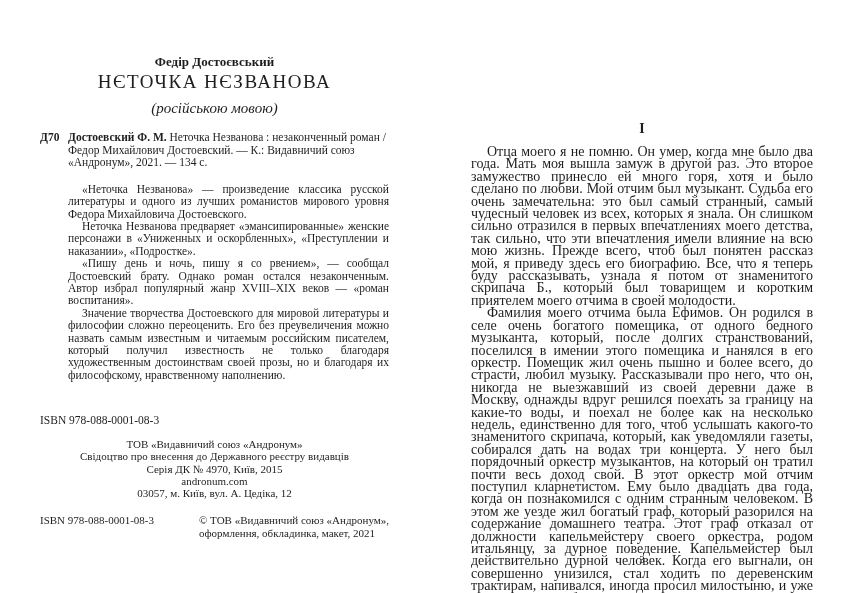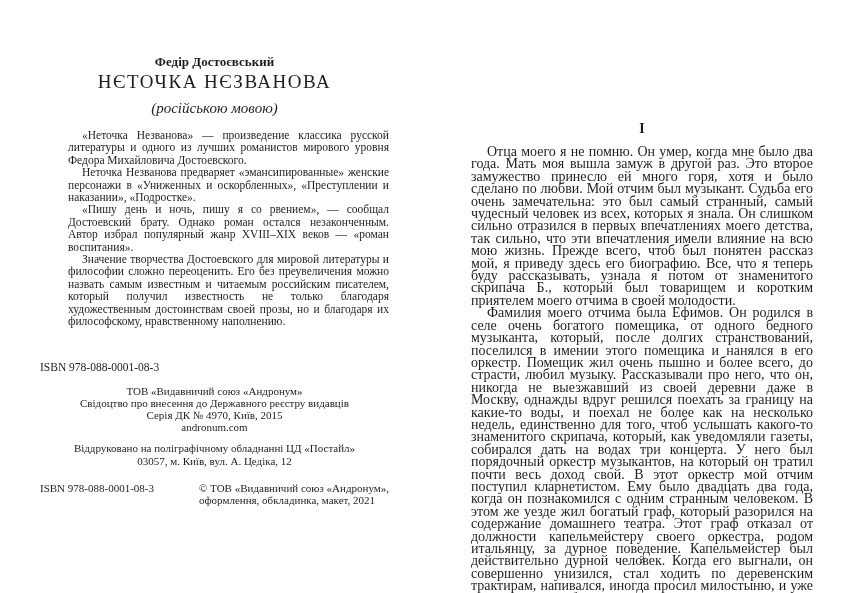--- a/index.html
+++ b/index.html
@@ -52,36 +52,39 @@
 
 <div class="spread">
 
   <div class="page page-left">
     <div class="lp-head">
       <div class="author-name">Федір Достоєвський</div>
       <div class="book-title">НЄТОЧКА НЄЗВАНОВА</div>
       <div class="lang-note">(російською мовою)</div>
     </div>
 
+    <div class="catalog">
+      <div class="catalog-code">Д70</div>
+      <div class="catalog-entry"><b>Достоевский Ф. М.</b><span> Неточка Незванова : незаконченный роман / Федор Михайлович Достоевский. — К.: Видавничий союз «Андронум», 2021. — 134 с.</span></div>
+    </div>
 
     <div class="annotation">
       <p>«Неточка Незванова» — произведение классика русской литературы и одного из лучших романистов мирового уровня Федора Михайловича Достоевского.</p>
       <p>Неточка Незванова предваряет «эмансипированные» женские персонажи в «Униженных и оскорбленных», «Преступлении и наказании», «Подростке».</p>
       <p>«Пишу день и ночь, пишу я со рвением», — сообщал Достоевский брату. Однако роман остался незаконченным. Автор избрал популярный жанр XVIII–XIX веков — «роман воспитания».</p>
       <p>Значение творчества Достоевского для мировой литературы и философии сложно переоценить. Его без преувеличения можно назвать самым известным и читаемым российским писателем, который получил известность не только благодаря художественным достоинствам своей прозы, но и благодаря их философскому, нравственному наполнению.</p>
     </div>
 
     <div class="isbn-line">ISBN 978-088-0001-08-3</div>
 
     <div class="imprint">
       <div class="imprint-publisher">ТОВ «Видавничий союз «Андронум»</div>
       <div>Свідоцтво про внесення до Державного реєстру видавців</div>
       <div>Серія ДК № 4970, Київ, 2015</div>
       <div>andronum.com</div>
-      <div class="imprint-printed">Віддруковано на поліграфічному обладнанні ЦД «Постайл»</div>
       <div>03057, м. Київ, вул. А. Цедіка, 12</div>
     </div>
 
     <div class="lp-footer">
       <div>ISBN 978-088-0001-08-3</div>
       <div class="copyright-block">
         <div>© ТОВ «Видавничий союз «Андронум»,</div>
         <div>оформлення, обкладинка, макет, 2021</div>
       </div>
     </div>

